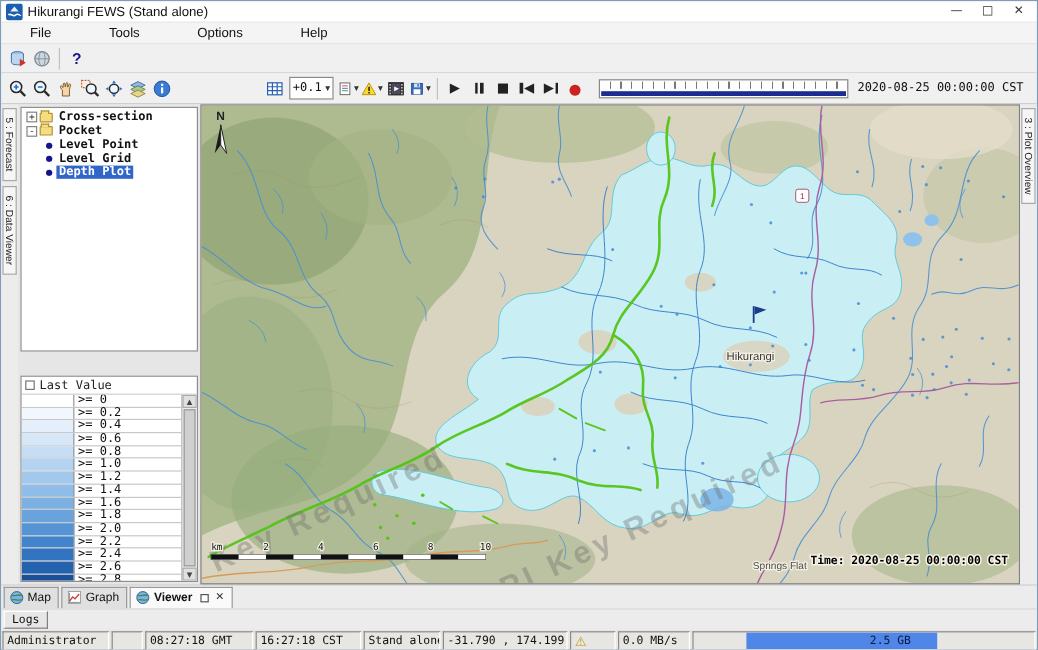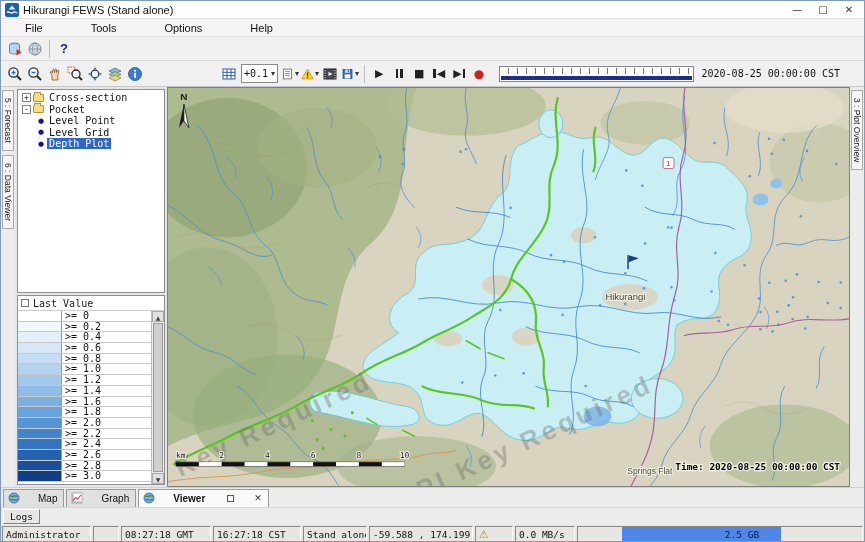--- a/index.html
+++ b/index.html
@@ -33,55 +33,55 @@
   .transport.rec { color:#cc2222; font-size:12px; }
   .pausebars { display:flex; gap:2px; }
   .pausebars i, .skipbar { display:block; width:2.5px; height:9px; background:#222; }
   .skipwrap { display:flex; align-items:center; gap:1px; }
   .timeline { flex:1; height:16px; margin:0 8px 0 10px; border:1px solid #888; background:
       linear-gradient(#fdfdfd,#fdfdfd) ,
       #fdfdfd; position:relative; min-width:120px;}
   .timeline .ticks { position:absolute; top:1px; left:0; right:0; height:6px;
       background:repeating-linear-gradient(90deg, transparent 0 8px, #777 8px 9px); }
   .timeline .navy { position:absolute; bottom:1px; left:1px; right:1px; height:4px; background:#1b2d8f; }
-  .tb-datetime { font-family:"DejaVu Sans Mono", monospace; font-size:10px; color:#111; white-space:nowrap; margin-right:20px;}
+  .tb-datetime { font-family:"DejaVu Sans Mono", monospace; font-size:10px; color:#111; white-space:nowrap; margin-right:7px;}
 
   
   .main { flex:0 0 400px; height:400px; display:flex; background:#e6e6e6; }
   .dockstrip { width:14px; background:#ececec; display:flex; flex-direction:column; align-items:center; padding-top:3px; }
   .vtab { writing-mode:vertical-rl; text-orientation:mixed; font-size:8.5px; color:#222; background:#f6f6f6; border:1px solid #a8a8a8; padding:7px 0; margin-bottom:4px; width:12px; text-align:center; white-space:nowrap;}
 
   .leftpanel { width:152px; display:flex; flex-direction:column; padding:2px; background:#e6e6e6;}
   .treepanel { height:204px; background:#fff; border:1px solid #8f8f8f; overflow:hidden; font-family:"DejaVu Sans Mono", monospace; font-size:10px; padding-top:2px;}
   .tree-row { display:flex; align-items:center; height:11.5px; white-space:nowrap; }
   .expander { width:9px; height:9px; border:1px solid #848484; background:#fff; font-size:8px; line-height:7px; text-align:center; margin:0 2px; color:#333; flex:0 0 auto;}
   .folder-ico { width:11px; height:8px; background:#f7dd7f; border:1px solid #b29433; border-radius:1px; margin-right:3px; position:relative; flex:0 0 auto;}
   .folder-ico::before { content:""; position:absolute; top:-3px; left:0; width:5px; height:2px; background:#f7dd7f; border:1px solid #b29433; border-bottom:none;}
   .bullet { color:#14148c; font-size:7px; margin:0 3px 0 2px; font-family:"DejaVu Sans", sans-serif; flex:0 0 auto;}
-  .tree-label { padding:0 2px; color:#111; }
+  .tree-label { padding:0 2px; color:#111;font-weight:bold; }
   .tree-label.selected { background:#2f66c8; color:#fff; }
 
-  .legendpanel { margin-top:2px; flex:1; background:#fff; border:1px solid #8f8f8f; font-family:"DejaVu Sans Mono", monospace; font-size:10px; display:flex; flex-direction:column; overflow:hidden;}
+  .legendpanel { margin-top:20px; flex:1; background:#fff; border:1px solid #8f8f8f; font-family:"DejaVu Sans Mono", monospace; font-size:10px; display:flex; flex-direction:column; overflow:hidden;}
   .legend-header { height:15px; display:flex; align-items:center; border-bottom:1px solid #cfcfcf; padding-left:3px; color:#222;}
   .cbx { width:8px; height:8px; border:1px solid #777; background:#fff; margin-right:4px; flex:0 0 auto;}
   .legend-body { flex:1; display:flex; overflow:hidden;}
   .legend-rows { flex:1; }
   .legend-row { display:flex; height:10.7px; border-bottom:1px solid #c8c8c8;}
   .swatch { width:44px; border-right:1px solid #999; flex:0 0 auto;}
   .legend-label { padding:0 3px; color:#111; line-height:10.5px; white-space:nowrap;}
   .vscroll { width:13px; background:#ececec; border-left:1px solid #bbb; display:flex; flex-direction:column;}
   .scrollarrow { height:11px; font-size:6px; text-align:center; line-height:11px; color:#444; background:#e0e0e0; border:1px solid #aaa; font-family:"DejaVu Sans", sans-serif;}
   .scrollthumb { flex:1; margin:1px; background:#cfcfcf; border:1px solid #9a9a9a;}
 
   .mapwrap { flex:1; position:relative; border:1px solid #808080; background:#d9d4c0; overflow:hidden;}
   .mapwrap svg { width:100%; height:100%; display:block; }
 
   
   .bottomtabs { height:20px; background:#ececec; display:flex; align-items:flex-end; padding:2px 2px 0 2px; flex:0 0 auto; border-top:1px solid #d0d0d0;}
-  .btab { display:flex; align-items:center; gap:18px; font-size:10px; color:#111; background:#e0e0e0; border:1px solid #9a9a9a; border-bottom:none; padding:1px 6px 2px 4px; margin-right:2px; height:18px;}
+  .btab { display:flex; align-items:center; gap:3px; font-size:10px; color:#111; background:#e0e0e0; border:1px solid #9a9a9a; border-bottom:none; padding:1px 6px 2px 4px; margin-right:2px; height:18px;}
   .btab.active { background:#fafafa; font-weight:bold; }
   .btab svg { width:12px; height:12px; display:block;}
   .tab-float { width:7px; height:7px; border:1px solid #555; background:#fff; display:inline-block; margin-left:4px;}
   .tab-close { font-family:"DejaVu Sans", sans-serif; font-size:9px; color:#333; margin-left:2px; font-weight:bold;}
 
   .logsrow { height:18px; background:#ececec; display:flex; align-items:flex-start; padding:1px 2px; flex:0 0 auto; border-top:1px solid #d8d8d8;}
   .logsbtn { font-family:"DejaVu Sans Mono", monospace; font-size:9.5px; color:#111; background:#e6e6e6; border:1px solid; border-color:#fff #808080 #808080 #fff; padding:0 6px; height:15px; line-height:13px;}
 
   
   .statusbar { height:18px; background:#e8e6e2; display:flex; align-items:stretch; padding:1px; gap:2px; flex:0 0 auto; font-family:"DejaVu Sans Mono", monospace; font-size:9.5px; color:#111;}
@@ -620,21 +620,21 @@
   <div class="logsrow">
     <span class="logsbtn">Logs</span>
   </div>
 
   <div class="statusbar">
     <span class="sfield" style="width:89px">Administrator</span>
     <span class="sfield" style="width:26px"></span>
     <span class="sfield" style="width:90px">08:27:18 GMT</span>
     <span class="sfield" style="width:88px">16:27:18 CST</span>
     <span class="sfield" style="width:64px">Stand alone</span>
-    <span class="sfield" style="width:104px">-59.588 , 174.199</span>
+    <span class="sfield" style="width:104px">-31.790 , 174.199</span>
     <span class="sfield warn" style="width:38px">⚠</span>
     <span class="sfield" style="width:60px">0.0 MB/s</span>
     <span class="sfield mem" style="flex:1">
       <span class="fill"></span>
       <span>2.5 GB</span>
     </span>
   </div>
 
 </div>
 

